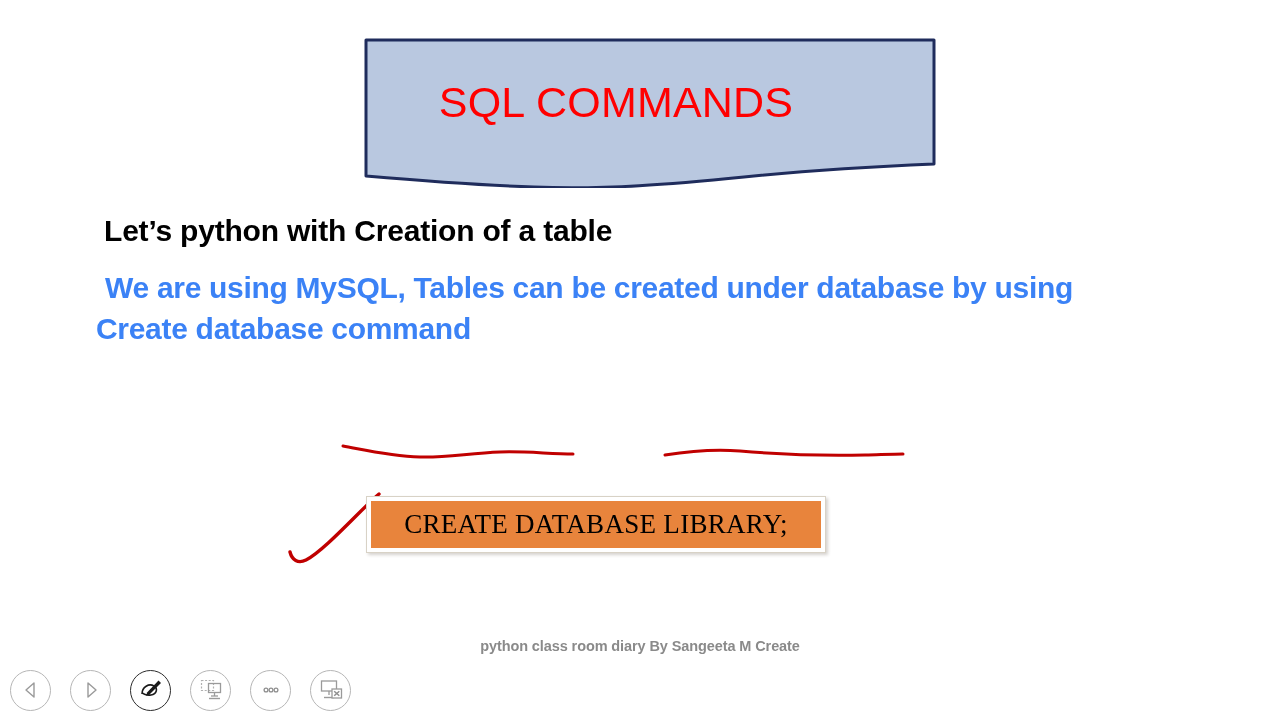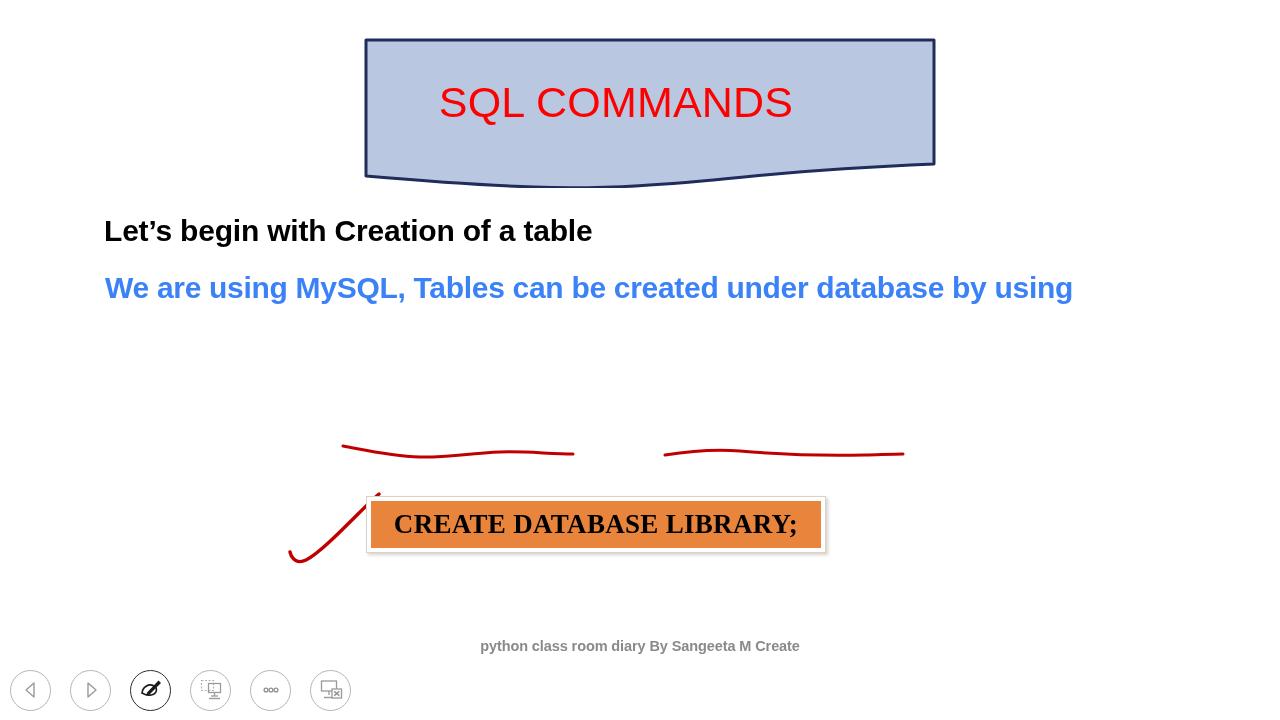--- a/index.html
+++ b/index.html
@@ -139,21 +139,21 @@
     width: 100%;
     height: 100%;
     box-sizing: border-box;
     background: #E8843C;
     display: flex;
     align-items: center;
     justify-content: center;
   }
   .example-text {
     font-family: "Liberation Serif", serif;
-    font-weight: bold;
+    font-weight: normal;
     font-size: 27px;
     color: #000000;
     white-space: nowrap;
     letter-spacing: 0.3px;
   }
 
   
   .footer {
     position: absolute;
     left: 0;
@@ -197,24 +197,25 @@
   <div class="title-banner">
     <svg viewBox="0 0 572 150" xmlns="http://www.w3.org/2000/svg">
       <path d="M2,2 L570,2 L570,126
                C500,129 440,133 380,139
                C310,146 240,152 170,149
                C110,147 60,143 2,138 Z" fill="#B9C8E0" stroke="#1F2C5C" stroke-width="3" stroke-linejoin="round"></path>
     </svg>
     <div class="title-text">SQL COMMANDS</div>
   </div>
 
-  <div class="body-line-1">Let’s begin with Creation of a table</div>
+  <div class="body-line-1">Let’s python with Creation of a table</div>
 
   <div class="body-para">
     <div class="indent">We are using MySQL, Tables can be created under database by using</div>
+    <div>Create database command</div>
   </div>
 
 
   <svg class="annot-underlines" viewBox="0 0 580 30" xmlns="http://www.w3.org/2000/svg">
     <path d="M8,8 C30,12 55,18 85,19 C110,20 135,15 165,14 C190,13 215,16 238,16" fill="none" stroke="#C00000" stroke-width="3" stroke-linecap="round"></path>
     <path d="M330,17 C355,13 380,11 405,13 C440,16 490,18 530,17 C548,16.5 560,16 568,16" fill="none" stroke="#C00000" stroke-width="3" stroke-linecap="round"></path>
   </svg>
 
   <svg class="annot-arrow" viewBox="0 0 115 85" xmlns="http://www.w3.org/2000/svg">
     <path d="M10,64 C12,72 18,76 26,72 C38,66 58,46 76,28 C86,18 93,11 99,6" fill="none" stroke="#C00000" stroke-width="3.4" stroke-linecap="round"></path>

